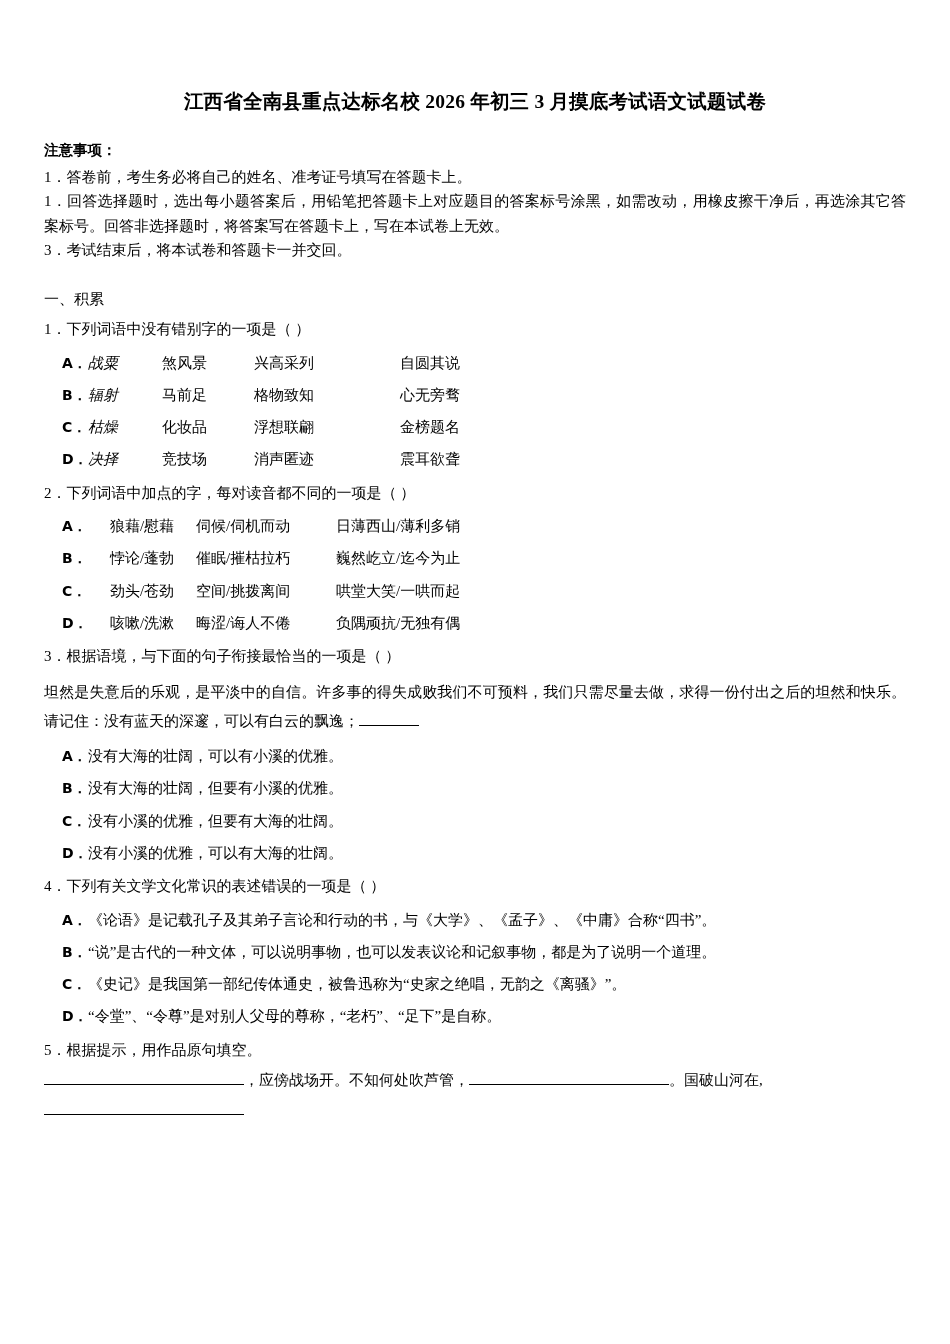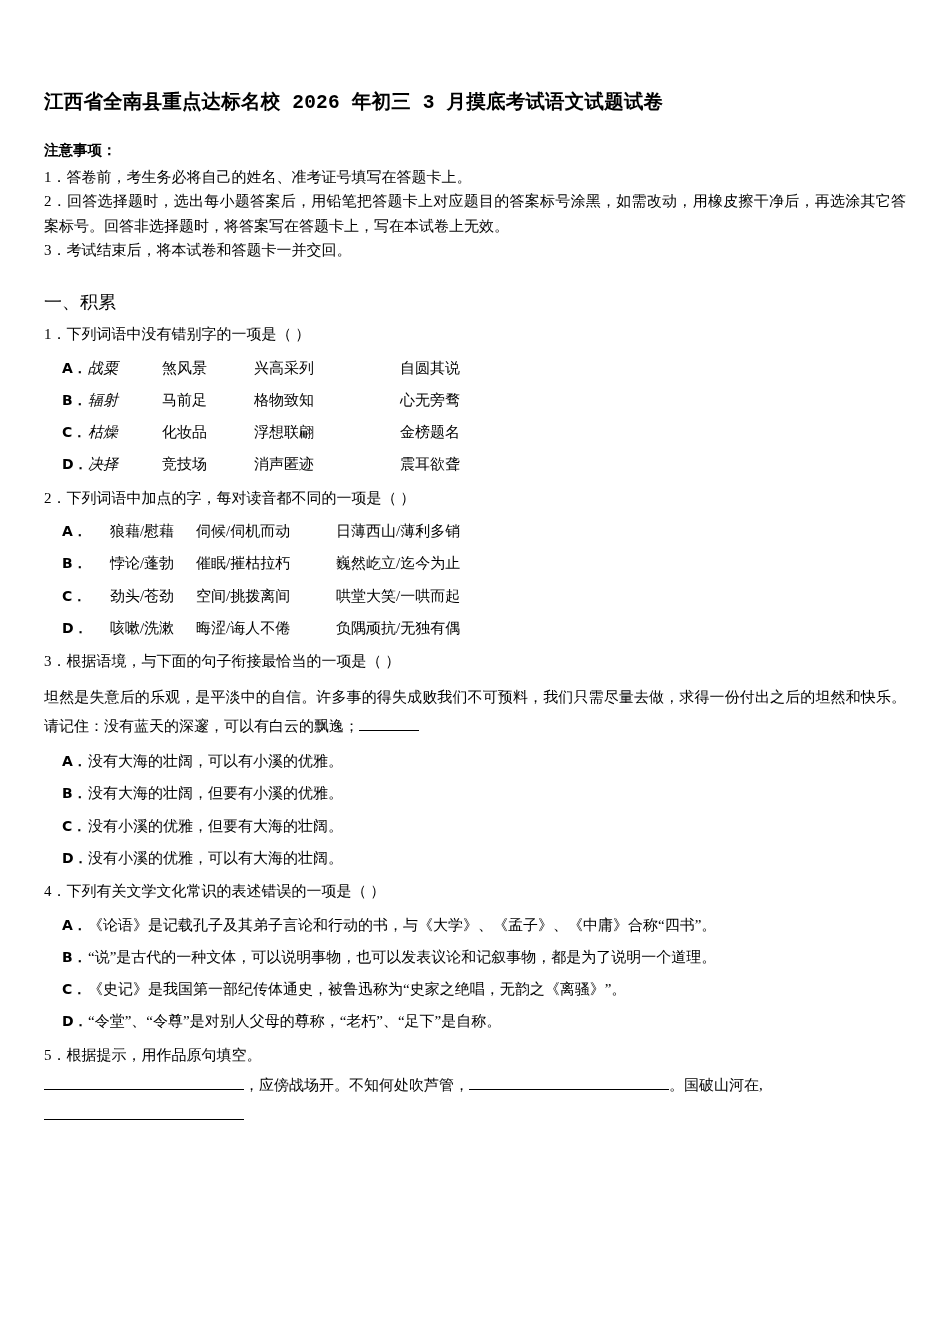--- a/index.html
+++ b/index.html
@@ -13,39 +13,40 @@
     font-family: "Liberation Serif", "DejaVu Serif", serif;
     color: #000000;
   }
   .page {
     width: 950px;
     min-height: 1344px;
     box-sizing: border-box;
     padding: 88px 44px 40px 44px;
   }
   .doc-title {
-    font-family: Liberation Mono, monospace;
+    text-align: center;
+    font-family: Liberation Serif, serif;
     font-weight: bold;
     font-size: 19.5px;
     letter-spacing: 0.2px;
     margin: 0 0 26px 0;
   }
   .notice-heading {
     font-family: Liberation Sans, sans-serif;
     font-weight: bold;
     font-size: 14.5px;
     margin: 0 0 5px 0;
   }
   .notice-line {
     font-size: 15px;
     line-height: 1.62;
     text-align: justify;
   }
   .section-heading {
-    font-size: 18px;
+    font-size: 15px;
     margin-top: 28px;
     margin-bottom: 4px;
   }
   .q-stem {
     font-size: 15px;
     line-height: 1.7;
     margin-top: 8px;
     margin-bottom: 2px;
   }
   .opts {
@@ -112,21 +113,21 @@
 </head>
 <body>
 
 <div class="page">
 
   <h1 class="doc-title">江西省全南县重点达标名校 2026 年初三 3 月摸底考试语文试题试卷</h1>
 
   <div>
     <div class="notice-heading">注意事项：</div>
     <div class="notice-line">1．答卷前，考生务必将自己的姓名、准考证号填写在答题卡上。</div>
-    <div class="notice-line">2．回答选择题时，选出每小题答案后，用铅笔把答题卡上对应题目的答案标号涂黑，如需改动，用橡皮擦干净后，再选涂其它答案标号。回答非选择题时，将答案写在答题卡上，写在本试卷上无效。</div>
+    <div class="notice-line">1．回答选择题时，选出每小题答案后，用铅笔把答题卡上对应题目的答案标号涂黑，如需改动，用橡皮擦干净后，再选涂其它答案标号。回答非选择题时，将答案写在答题卡上，写在本试卷上无效。</div>
     <div class="notice-line">3．考试结束后，将本试卷和答题卡一并交回。</div>
   </div>
 
   <div class="section-heading">一、积累</div>
 
   <div>
     <div class="q-stem">1．下列词语中没有错别字的一项是（        ）</div>
     <div class="opts">
       <div class="opt-row">
         <span class="opt-label">A．</span>

